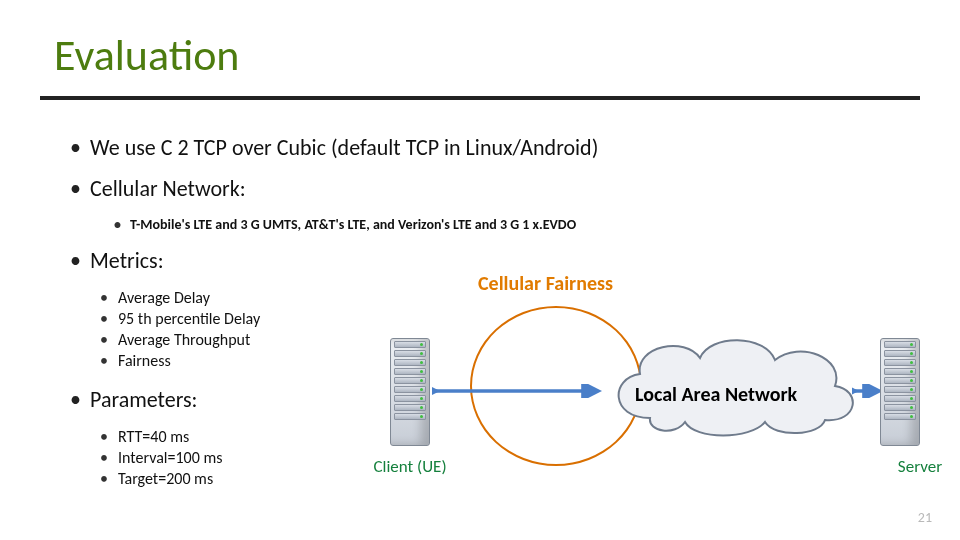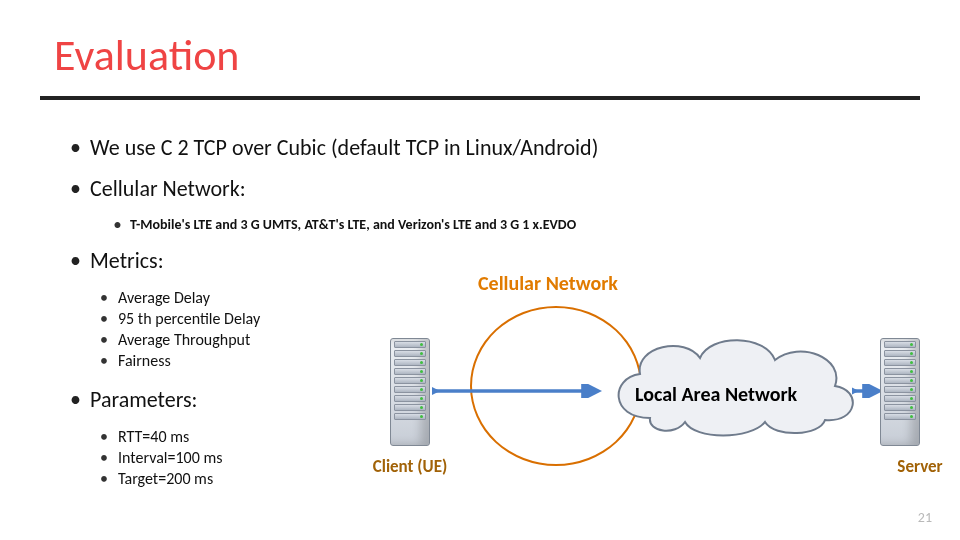--- a/index.html
+++ b/index.html
@@ -7,21 +7,21 @@
     width: 960px; height: 540px;
     font-family: "Segoe UI", "Calibri", Arial, sans-serif;
     background: #fff;
     position: relative;
     color: #111;
   }
   .title {
     position: absolute;
     left: 54px; top: 28px;
     font-size: 44px;
-    color: #ef4444;
+    color: #4d7c0f;
     font-weight: 400;
   }
   .hr {
     position: absolute;
     left: 40px; right: 40px; top: 96px;
     height: 4px;
     background: #222;
   }
   .content {
     position: absolute;
@@ -87,21 +87,21 @@
     border-radius:1px;
     position:relative;
   }
   .rack .slot::after{
     content:""; position:absolute; right:2px; top:1px; width:3px;height:3px;
     background:#3fbf3f; border-radius:50%;
   }
   .dev-label {
     position:absolute; top:118px; left:-30px; width:100px;
     text-align:center;
-    color:#a16207; font-size:17px; font-weight:700;
+    color:#15803d; font-size:17px; font-weight:400;
     white-space:nowrap;
   }
   .dev-label.srv { left:-10px; }
   .arrow {
     position:absolute; height:14px;
     top:86px;
   }
   .arrow.a1 { left:82px; width:170px; }
   .arrow.a2 { left:502px; width:30px; }
   .arrow svg { width:100%; height:100%; display:block;}
@@ -146,21 +146,21 @@
   </div>
   <div class="sub-list">
     <div class="row"><span class="dot2">•</span><span>RTT=40 ms</span></div>
     <div class="row"><span class="dot2">•</span><span>Interval=100 ms</span></div>
     <div class="row"><span class="dot2">•</span><span>Target=200 ms</span></div>
   </div>
 </div>
 
 <div class="diagram">
   <div class="emu-label">
-    <div>Cellular Network</div>
+    <div>Cellular Fairness</div>
   </div>
   <div class="oval"></div>
 
   <div class="arrow a1">
     <svg viewBox="0 0 170 14" preserveAspectRatio="none">
       <defs>
         <marker id="ah" viewBox="0 0 10 10" refX="8" refY="5" markerWidth="6" markerHeight="6" orient="auto">
           <path d="M0,0 L10,5 L0,10 z" fill="#4a7fc9"></path>
         </marker>
       </defs>

